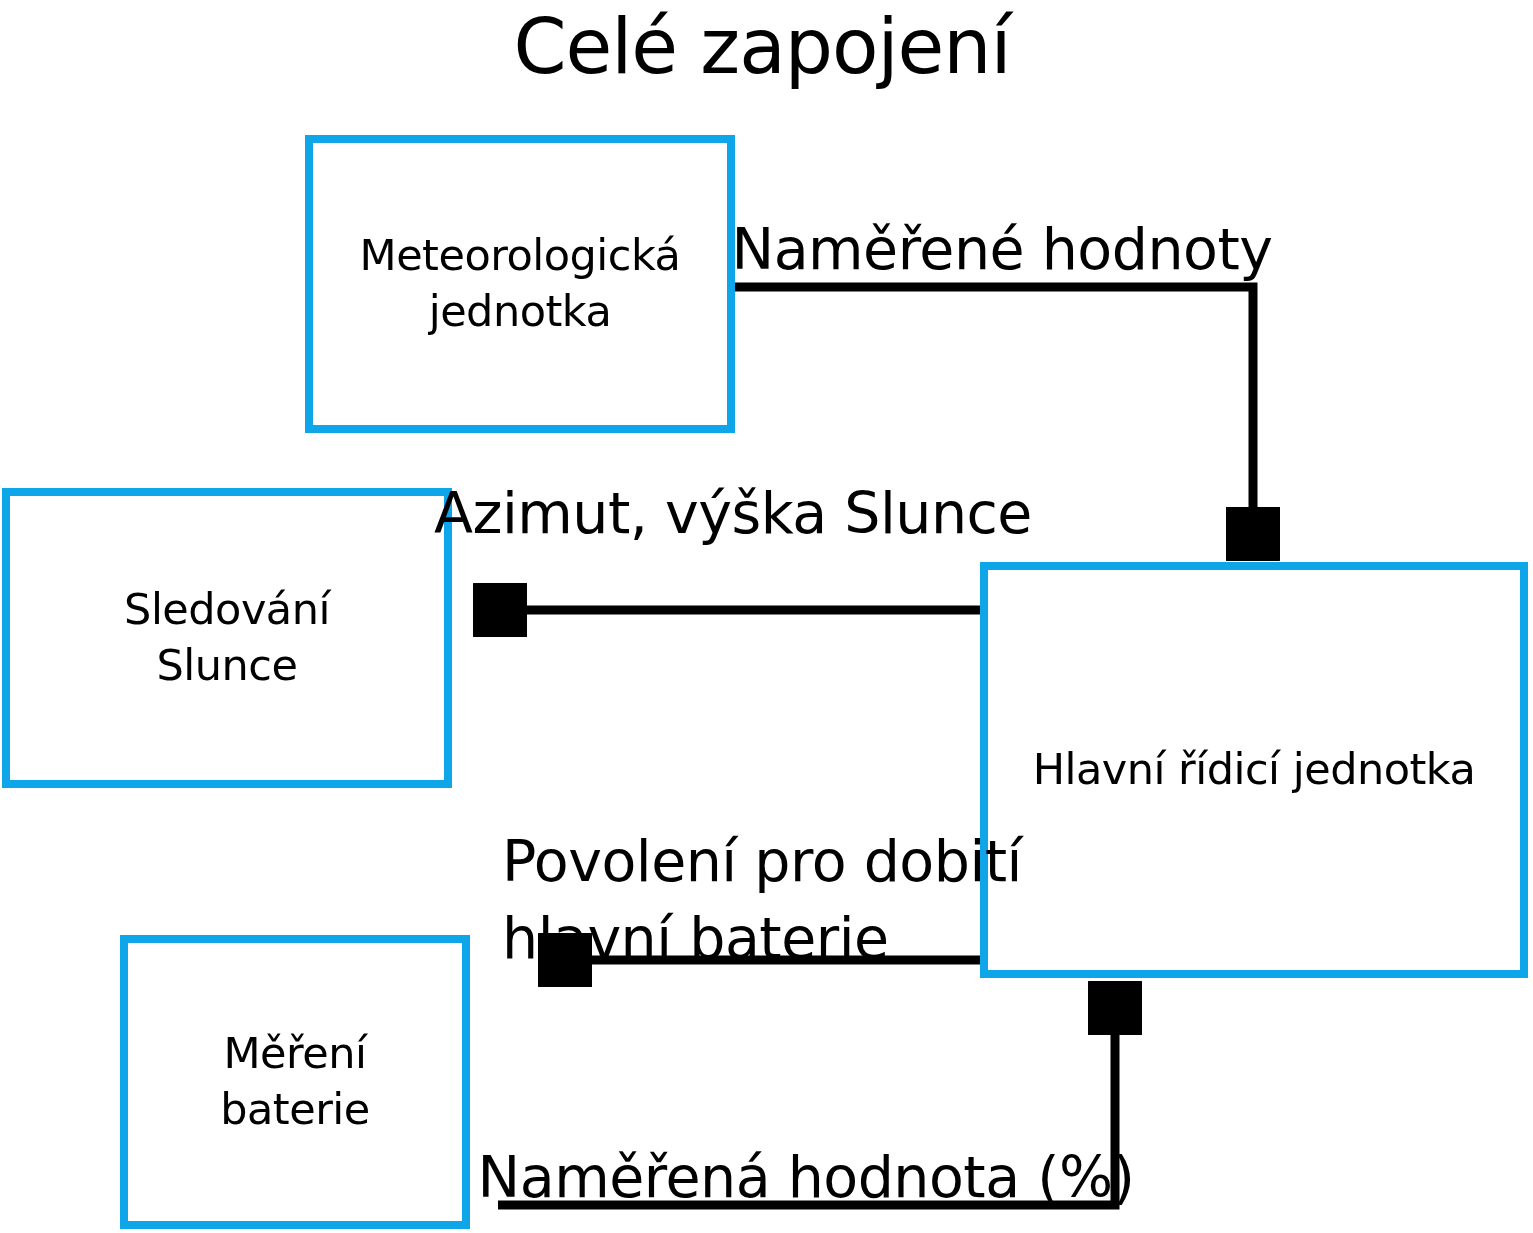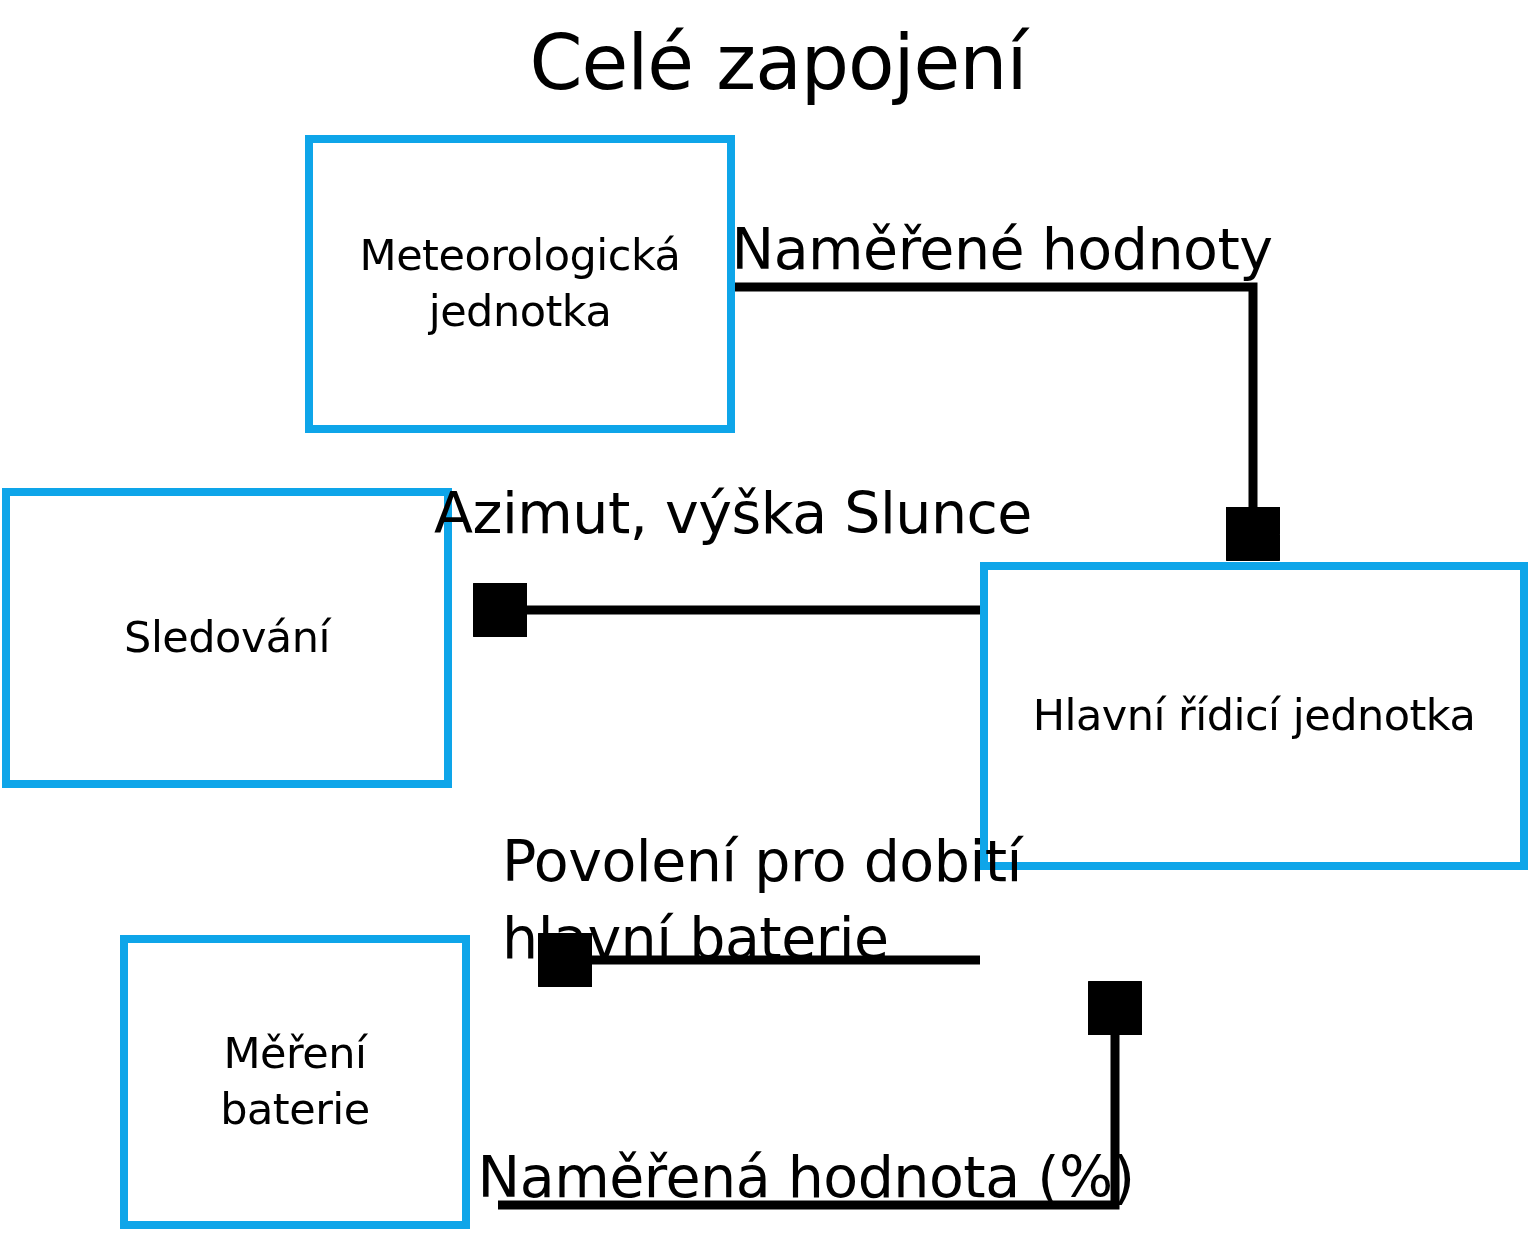--- a/index.html
+++ b/index.html
@@ -14,21 +14,21 @@
     background: #ffffff;
     color: #000000;
     font-family: "DejaVu Sans", sans-serif;
     overflow: hidden;
   }
   .title {
     position: absolute;
     top: 2px;
     left: 762px;
     transform: translateX(-50%);
-    margin: 16px;
+    margin: 0;
     font-size: 76px;
     font-weight: normal;
     letter-spacing: -1px;
     white-space: nowrap;
   }
   .connectors {
     position: absolute;
     top: 0;
     left: 0;
   }
@@ -48,21 +48,21 @@
     justify-content: center;
     text-align: center;
     font-size: 43px;
     line-height: 1.3;
     letter-spacing: -0.5px;
   }
   .node span { display: block; white-space: nowrap; }
   .node-meteo  { left: 305px; top: 135px;  width: 430px; height: 298px; }
   .node-sun    { left: 2px;   top: 488px;  width: 450px; height: 300px; }
   .node-energy { left: 120px; top: 935px;  width: 350px; height: 294px; }
-  .node-main   { left: 980px; top: 562px;  width: 548px; height: 308px; }
+  .node-main   { left: 980px; top: 562px;  width: 548px; height: 416px; }
   .edge-label {
     position: absolute;
     font-size: 57px;
     line-height: 1.35;
     letter-spacing: -0.5px;
     white-space: nowrap;
   }
   .edge-label.centered { transform: translateX(-50%); }
   .edge-label span { display: block; }
   .label-measured-values   { left: 1002px; top: 211px; }
@@ -89,20 +89,21 @@
     <path d="M 498 1205 H 1115 V 986" marker-end="url(#arrowhead)"></path>
   </svg>
 
   <div class="node node-meteo">
     <span>Meteorologická</span>
     <span>jednotka</span>
   </div>
 
   <div class="node node-sun">
     <span>Sledování</span>
+    <span>Slunce</span>
   </div>
 
   <div class="node node-energy">
     <span>Měření</span>
     <span>baterie</span>
   </div>
 
   <div class="node node-main">
     <span>Hlavní řídicí jednotka</span>
   </div>

